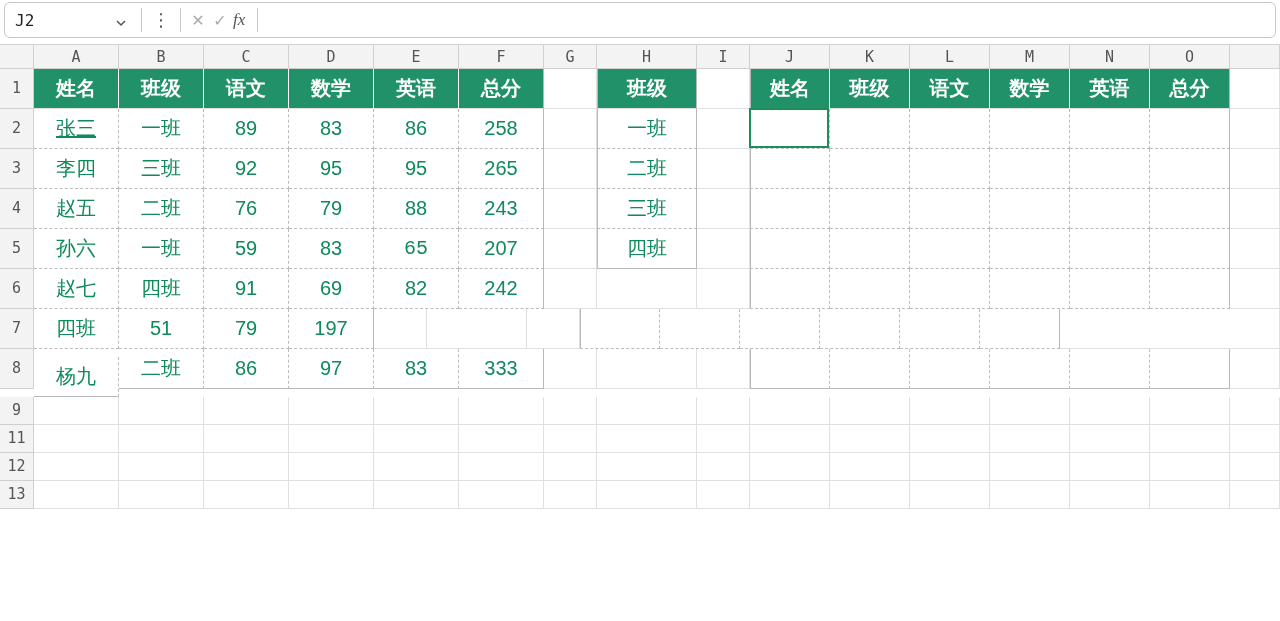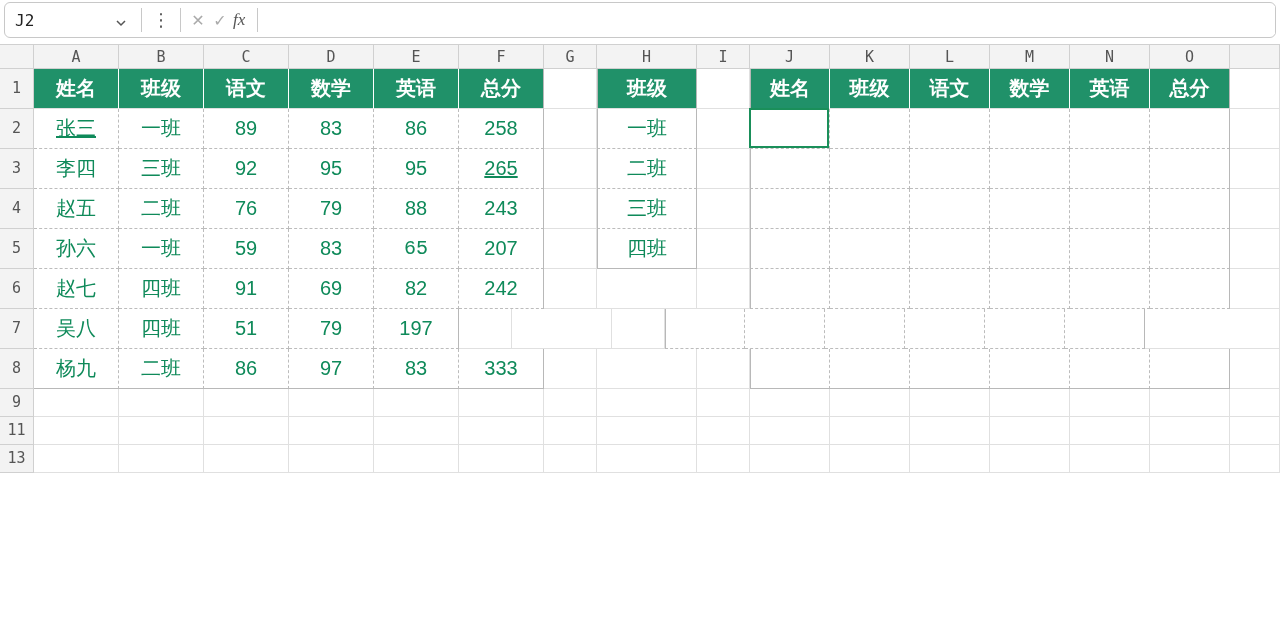--- a/index.html
+++ b/index.html
@@ -234,21 +234,21 @@
           <div class="cell cO rD" style="border-right: 1px solid rgb(184, 184, 184); border-bottom: 1px dashed rgb(188, 188, 188);"></div>
           <div class="cell cRest rD"></div>
         </div>
         <div class="grid-row">
           <div class="row-h rD">3</div>
           <div class="cell cA rD" style="border-right: 1px dashed rgb(188, 188, 188); border-bottom: 1px dashed rgb(188, 188, 188);">李四</div>
           <div class="cell cB rD" style="border-right: 1px dashed rgb(188, 188, 188); border-bottom: 1px dashed rgb(188, 188, 188);">三班</div>
           <div class="cell cC rD" style="border-right: 1px dashed rgb(188, 188, 188); border-bottom: 1px dashed rgb(188, 188, 188); text-align: center;">92</div>
           <div class="cell cD rD" style="border-right: 1px dashed rgb(188, 188, 188); border-bottom: 1px dashed rgb(188, 188, 188);">95</div>
           <div class="cell cE rD" style="border-right: 1px dashed rgb(188, 188, 188); border-bottom: 1px dashed rgb(188, 188, 188);">95</div>
-          <div class="cell cF rD" style="border-right: 1px solid rgb(184, 184, 184); border-bottom: 1px dashed rgb(188, 188, 188); text-decoration: underline;">265</div>
+          <div class="cell cF rD" style="border-right: 1px solid rgb(184, 184, 184); border-bottom: 1px dashed rgb(188, 188, 188);">265</div>
           <div class="cell cG rD"></div>
           <div class="cell cH rD" style="border-left: 1px solid rgb(184, 184, 184); border-right: 1px solid rgb(184, 184, 184); border-bottom: 1px dashed rgb(188, 188, 188);">二班</div>
           <div class="cell cI rD"></div>
           <div class="cell cJ rD" style="border-right: 1px dashed rgb(188, 188, 188); border-bottom: 1px dashed rgb(188, 188, 188); border-left: 1px solid rgb(184, 184, 184);"></div>
           <div class="cell cK rD" style="border-right: 1px dashed rgb(188, 188, 188); border-bottom: 1px dashed rgb(188, 188, 188);"></div>
           <div class="cell cL rD" style="border-right: 1px dashed rgb(188, 188, 188); border-bottom: 1px dashed rgb(188, 188, 188);"></div>
           <div class="cell cM rD" style="border-right: 1px dashed rgb(188, 188, 188); border-bottom: 1px dashed rgb(188, 188, 188);"></div>
           <div class="cell cN rD" style="border-right: 1px dashed rgb(188, 188, 188); border-bottom: 1px dashed rgb(188, 188, 188);"></div>
           <div class="cell cO rD" style="border-right: 1px solid rgb(184, 184, 184); border-bottom: 1px dashed rgb(188, 188, 188);"></div>
           <div class="cell cRest rD"></div>
@@ -305,39 +305,38 @@
           <div class="cell cJ rD" style="border-right: 1px dashed rgb(188, 188, 188); border-bottom: 1px dashed rgb(188, 188, 188); border-left: 1px solid rgb(184, 184, 184);"></div>
           <div class="cell cK rD" style="border-right: 1px dashed rgb(188, 188, 188); border-bottom: 1px dashed rgb(188, 188, 188);"></div>
           <div class="cell cL rD" style="border-right: 1px dashed rgb(188, 188, 188); border-bottom: 1px dashed rgb(188, 188, 188);"></div>
           <div class="cell cM rD" style="border-right: 1px dashed rgb(188, 188, 188); border-bottom: 1px dashed rgb(188, 188, 188);"></div>
           <div class="cell cN rD" style="border-right: 1px dashed rgb(188, 188, 188); border-bottom: 1px dashed rgb(188, 188, 188);"></div>
           <div class="cell cO rD" style="border-right: 1px solid rgb(184, 184, 184); border-bottom: 1px dashed rgb(188, 188, 188);"></div>
           <div class="cell cRest rD"></div>
         </div>
         <div class="grid-row">
           <div class="row-h rD">7</div>
-          <div class="cell cA rD" style="border-right: 1px dashed rgb(188, 188, 188); border-bottom: 1px dashed rgb(188, 188, 188);">吴八</div>
           <div class="cell cB rD" style="border-right: 1px dashed rgb(188, 188, 188); border-bottom: 1px dashed rgb(188, 188, 188);">四班</div>
           <div class="cell cD rD" style="border-right: 1px dashed rgb(188, 188, 188); border-bottom: 1px dashed rgb(188, 188, 188);">51</div>
           <div class="cell cE rD" style="border-right: 1px dashed rgb(188, 188, 188); border-bottom: 1px dashed rgb(188, 188, 188);">79</div>
           <div class="cell cF rD" style="border-right: 1px solid rgb(184, 184, 184); border-bottom: 1px dashed rgb(188, 188, 188);">197</div>
           <div class="cell cG rD"></div>
           <div class="cell cH rD"></div>
           <div class="cell cI rD"></div>
           <div class="cell cJ rD" style="border-right: 1px dashed rgb(188, 188, 188); border-bottom: 1px dashed rgb(188, 188, 188); border-left: 1px solid rgb(184, 184, 184);"></div>
           <div class="cell cK rD" style="border-right: 1px dashed rgb(188, 188, 188); border-bottom: 1px dashed rgb(188, 188, 188);"></div>
           <div class="cell cL rD" style="border-right: 1px dashed rgb(188, 188, 188); border-bottom: 1px dashed rgb(188, 188, 188);"></div>
           <div class="cell cM rD" style="border-right: 1px dashed rgb(188, 188, 188); border-bottom: 1px dashed rgb(188, 188, 188);"></div>
           <div class="cell cN rD" style="border-right: 1px dashed rgb(188, 188, 188); border-bottom: 1px dashed rgb(188, 188, 188);"></div>
           <div class="cell cO rD" style="border-right: 1px solid rgb(184, 184, 184); border-bottom: 1px dashed rgb(188, 188, 188);"></div>
           <div class="cell cRest rD"></div>
         </div>
         <div class="grid-row">
           <div class="row-h rD">8</div>
-          <div class="cell cA rD" style="border-right: 1px dashed rgb(188, 188, 188); border-bottom: 1px solid rgb(184, 184, 184);">杨九</div>
+          <div class="cell cA rD" style="border-right: 1px dashed rgb(188, 188, 188); border-bottom: 1px solid rgb(184, 184, 184); margin-top: 8px;">杨九</div>
           <div class="cell cB rD" style="border-right: 1px dashed rgb(188, 188, 188); border-bottom: 1px solid rgb(184, 184, 184);">二班</div>
           <div class="cell cC rD" style="border-right: 1px dashed rgb(188, 188, 188); border-bottom: 1px solid rgb(184, 184, 184);">86</div>
           <div class="cell cD rD" style="border-right: 1px dashed rgb(188, 188, 188); border-bottom: 1px solid rgb(184, 184, 184);">97</div>
           <div class="cell cE rD" style="border-right: 1px dashed rgb(188, 188, 188); border-bottom: 1px solid rgb(184, 184, 184);">83</div>
           <div class="cell cF rD" style="border-right: 1px solid rgb(184, 184, 184); border-bottom: 1px solid rgb(184, 184, 184);">333</div>
           <div class="cell cG rD"></div>
           <div class="cell cH rD"></div>
           <div class="cell cI rD"></div>
           <div class="cell cJ rD" style="border-right: 1px dashed rgb(188, 188, 188); border-bottom: 1px solid rgb(184, 184, 184); border-left: 1px solid rgb(184, 184, 184);"></div>
           <div class="cell cK rD" style="border-right: 1px dashed rgb(188, 188, 188); border-bottom: 1px solid rgb(184, 184, 184);"></div>
@@ -379,20 +378,39 @@
           <div class="cell cI rS"></div>
           <div class="cell cJ rS"></div>
           <div class="cell cK rS"></div>
           <div class="cell cL rS"></div>
           <div class="cell cM rS"></div>
           <div class="cell cN rS"></div>
           <div class="cell cO rS"></div>
           <div class="cell cRest rS"></div>
         </div>
         <div class="grid-row">
+          <div class="row-h rS">12</div>
+          <div class="cell cA rS"></div>
+          <div class="cell cB rS"></div>
+          <div class="cell cC rS"></div>
+          <div class="cell cD rS"></div>
+          <div class="cell cE rS"></div>
+          <div class="cell cF rS"></div>
+          <div class="cell cG rS"></div>
+          <div class="cell cH rS"></div>
+          <div class="cell cI rS"></div>
+          <div class="cell cJ rS"></div>
+          <div class="cell cK rS"></div>
+          <div class="cell cL rS"></div>
+          <div class="cell cM rS"></div>
+          <div class="cell cN rS"></div>
+          <div class="cell cO rS"></div>
+          <div class="cell cRest rS"></div>
+        </div>
+        <div class="grid-row">
           <div class="row-h rS">13</div>
           <div class="cell cA rS"></div>
           <div class="cell cB rS"></div>
           <div class="cell cC rS"></div>
           <div class="cell cD rS"></div>
           <div class="cell cE rS"></div>
           <div class="cell cF rS"></div>
           <div class="cell cG rS"></div>
           <div class="cell cH rS"></div>
           <div class="cell cI rS"></div>

